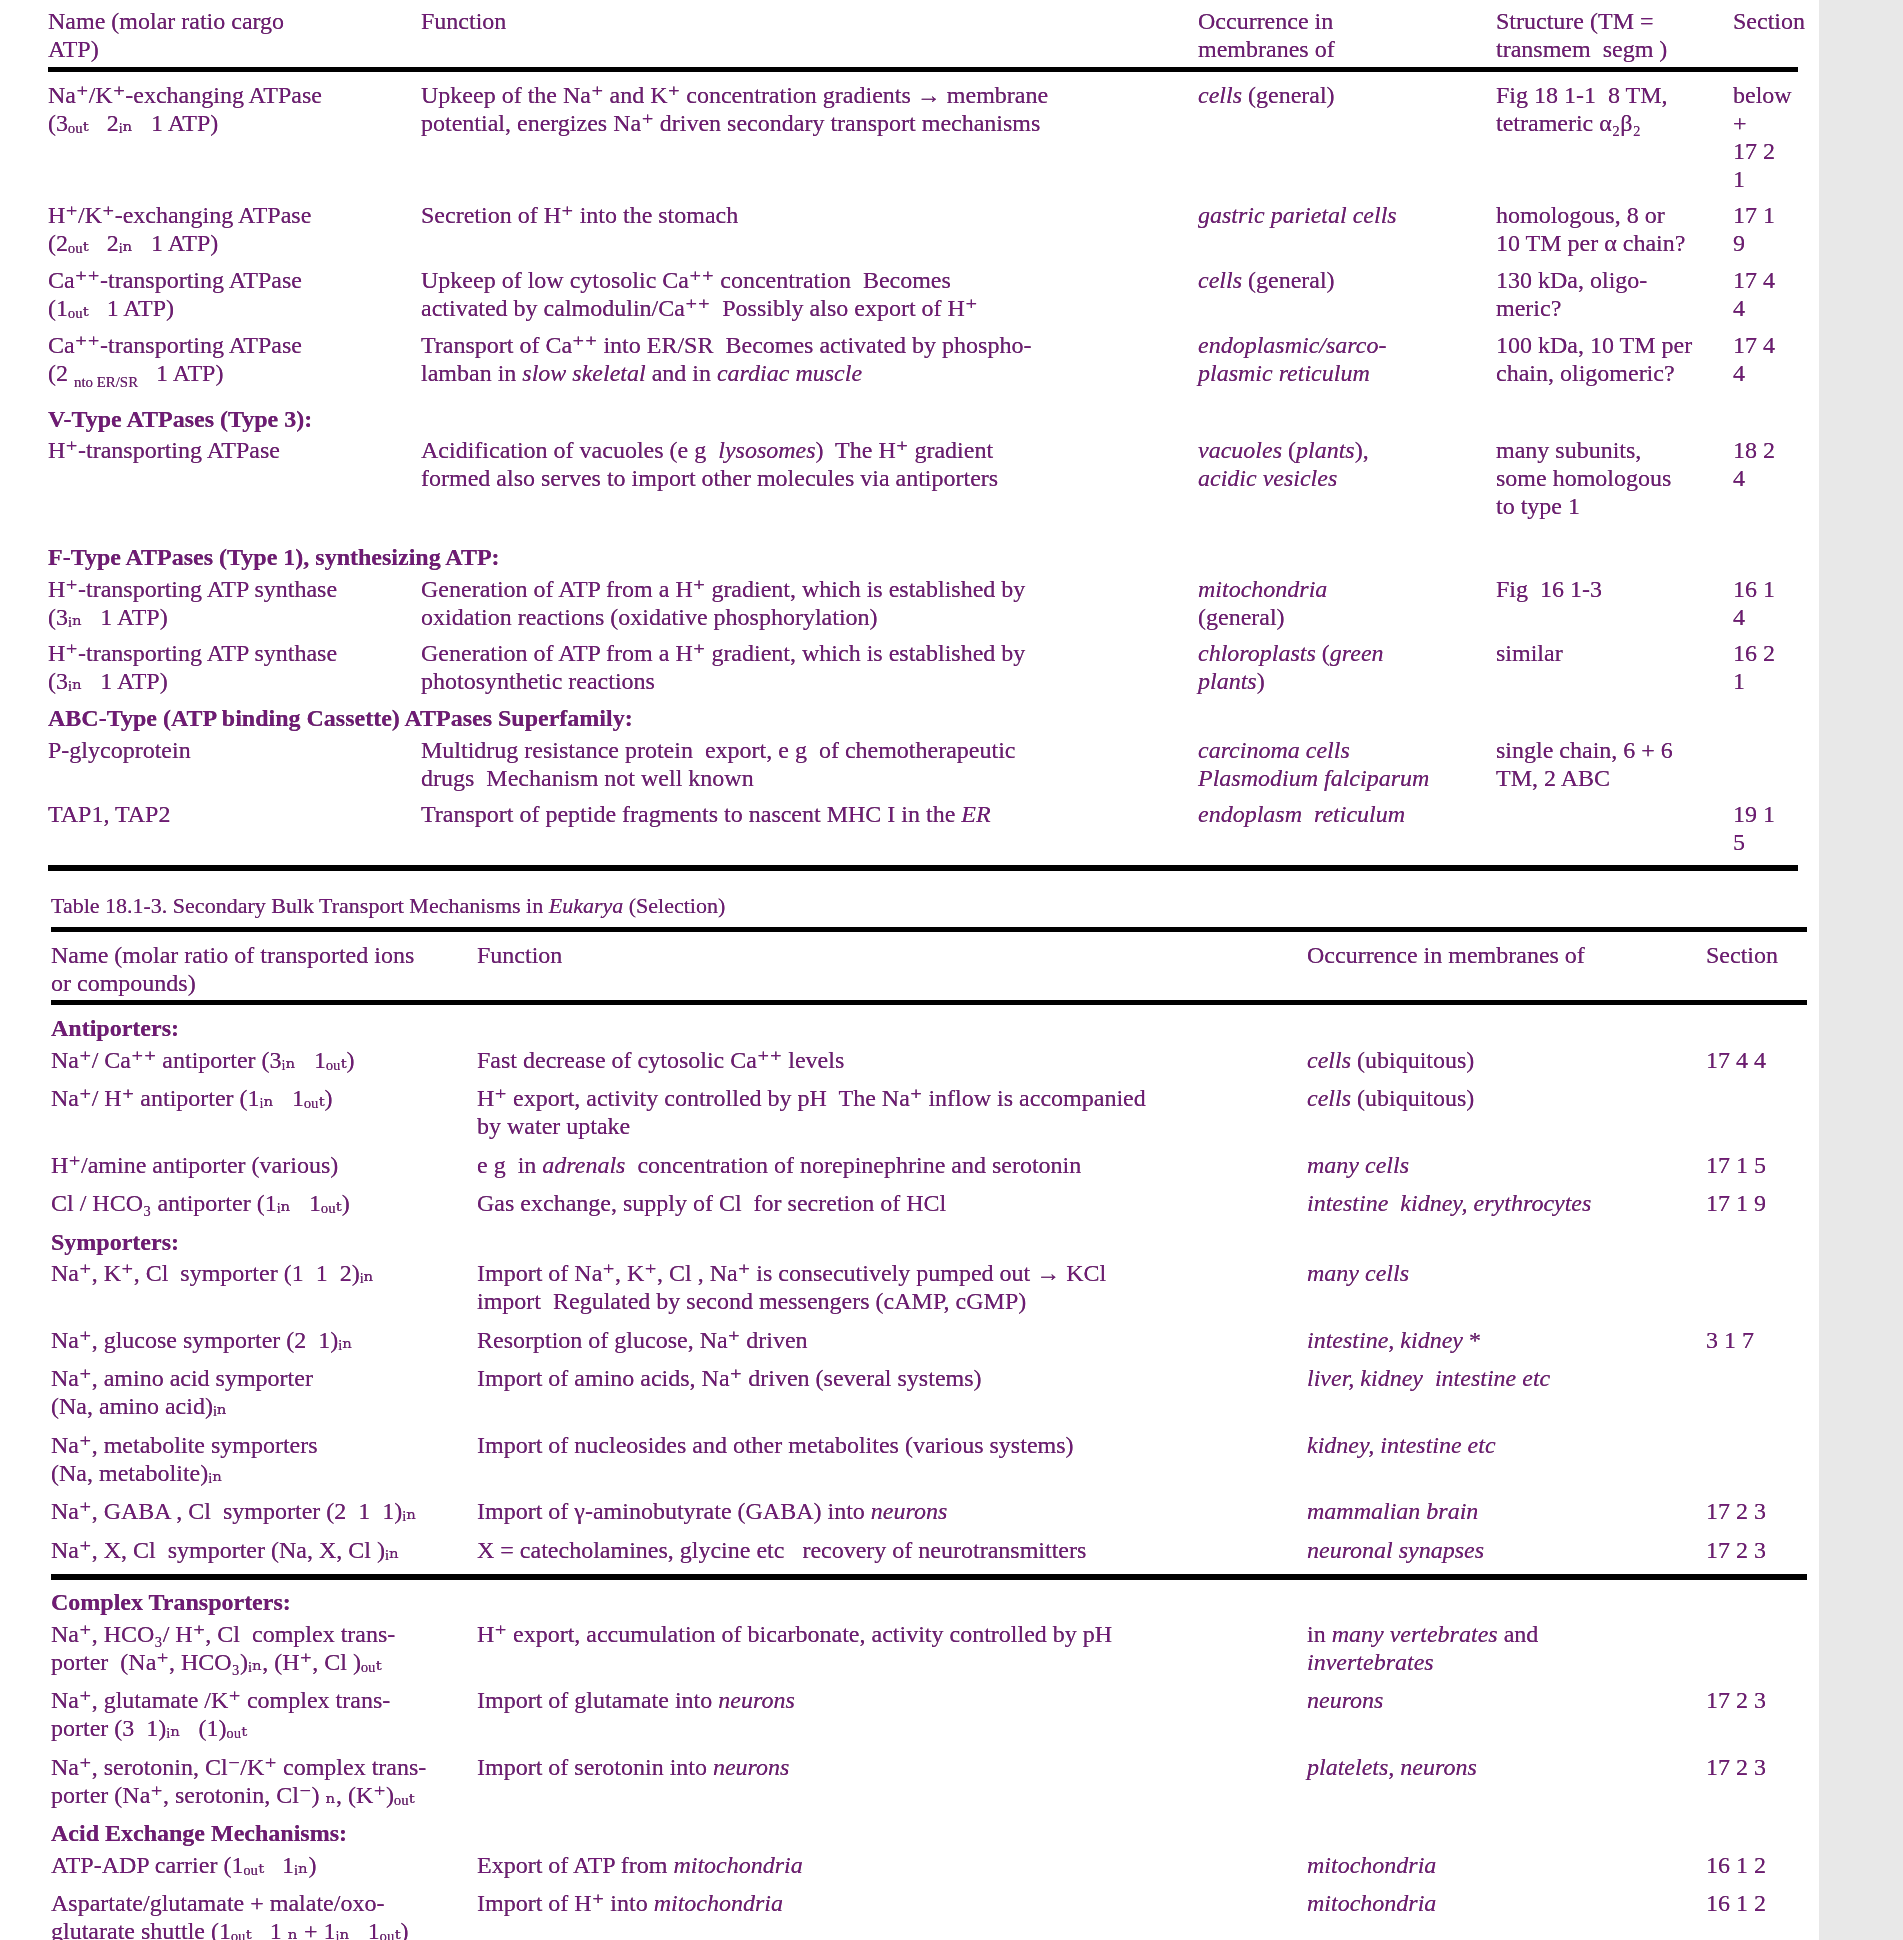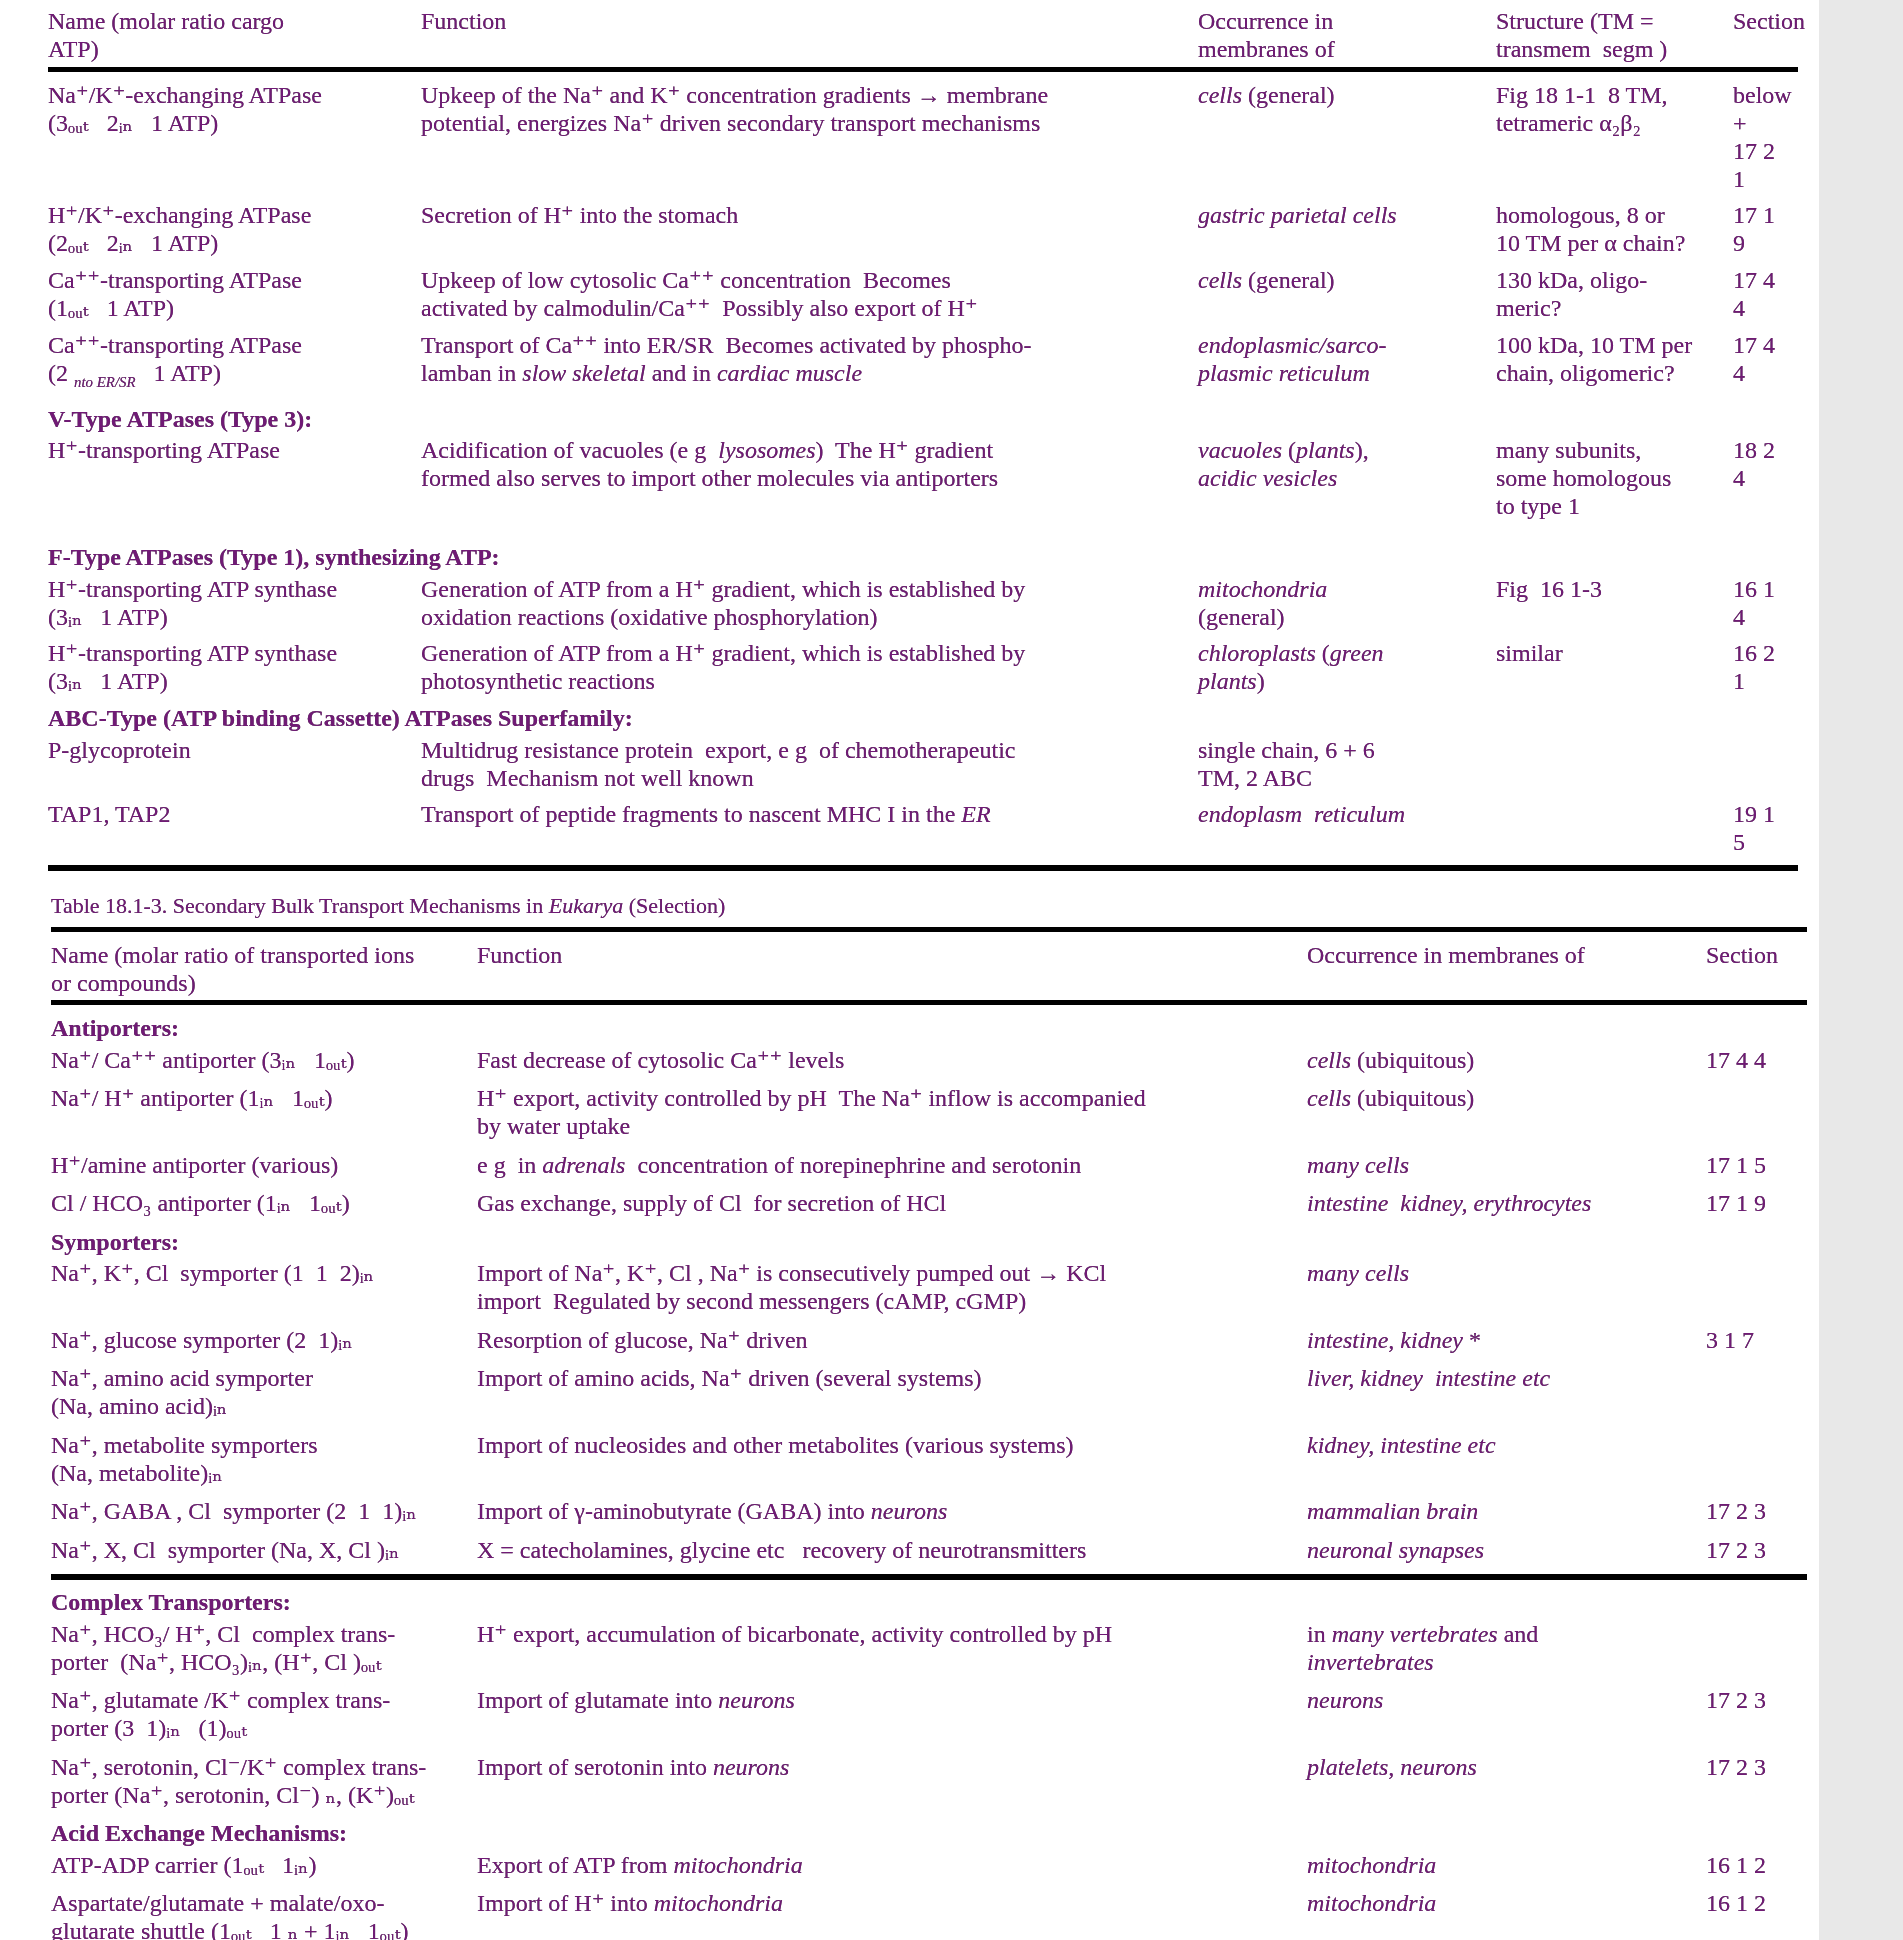--- a/index.html
+++ b/index.html
@@ -14,21 +14,21 @@
   .grid1{display:grid;grid-template-columns:373px 777px 298px 237px 1fr;}
   .grid2{display:grid;grid-template-columns:426px 830px 399px 1fr;}
   .cell{white-space:pre-wrap;padding-right:19.3px;}
   .row{margin-bottom:8.8px;}
   .t2 .row{margin-bottom:10.5px;}
   .hdr{margin-bottom:3.5px;}
   .rule{height:5.3px;background:#000;margin:1.8px 0 8.8px 0;}
   .group{font-weight:bold;margin:1.8px 0 3.5px 0;}
   .extra-top{margin-top:23px;}
   .title{font-weight:normal;font-size:22px;margin:21px 0 7px 0;}
-  sub{font-size:0.62em;font-style:italic;}
+  sub{font-size:0.62em;}
   i{font-style:italic;}
 </style>
 </head>
 <body>
 
 <div class="page">
 
   <div class="t1">
     <div class="hdr grid1">
       <div class="cell">Name (molar ratio cargo
@@ -114,20 +114,22 @@
           <div class="cell"><i>chloroplasts</i> (<i>green
 plants</i>)</div>
           <div class="cell">similar</div>
           <div class="cell">16 2 1</div>
         </div>
         <div class="group">ABC-Type (ATP binding Cassette) ATPases Superfamily:</div>
         <div class="row grid1">
           <div class="cell">P-glycoprotein</div>
           <div class="cell">Multidrug resistance protein  export, e g  of chemotherapeutic
 drugs  Mechanism not well known</div>
+          <div class="cell"><i>carcinoma cells
+Plasmodium falciparum</i></div>
           <div class="cell">single chain, 6 + 6
 TM, 2 ABC</div>
           <div class="cell"></div>
         </div>
         <div class="row grid1">
           <div class="cell">TAP1, TAP2</div>
           <div class="cell">Transport of peptide fragments to nascent MHC I in the <i>ER</i></div>
           <div class="cell"><i>endoplasm  reticulum</i></div>
           <div class="cell"></div>
           <div class="cell">19 1 5</div>

